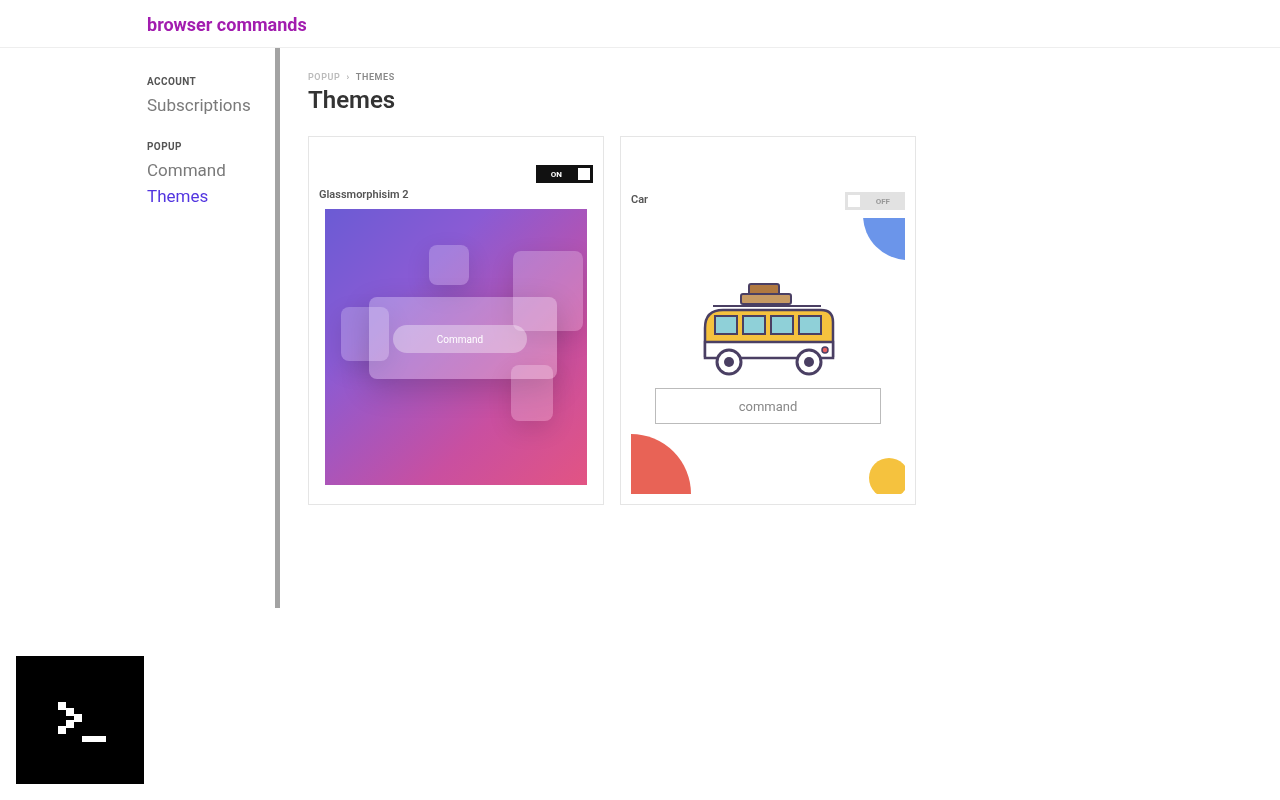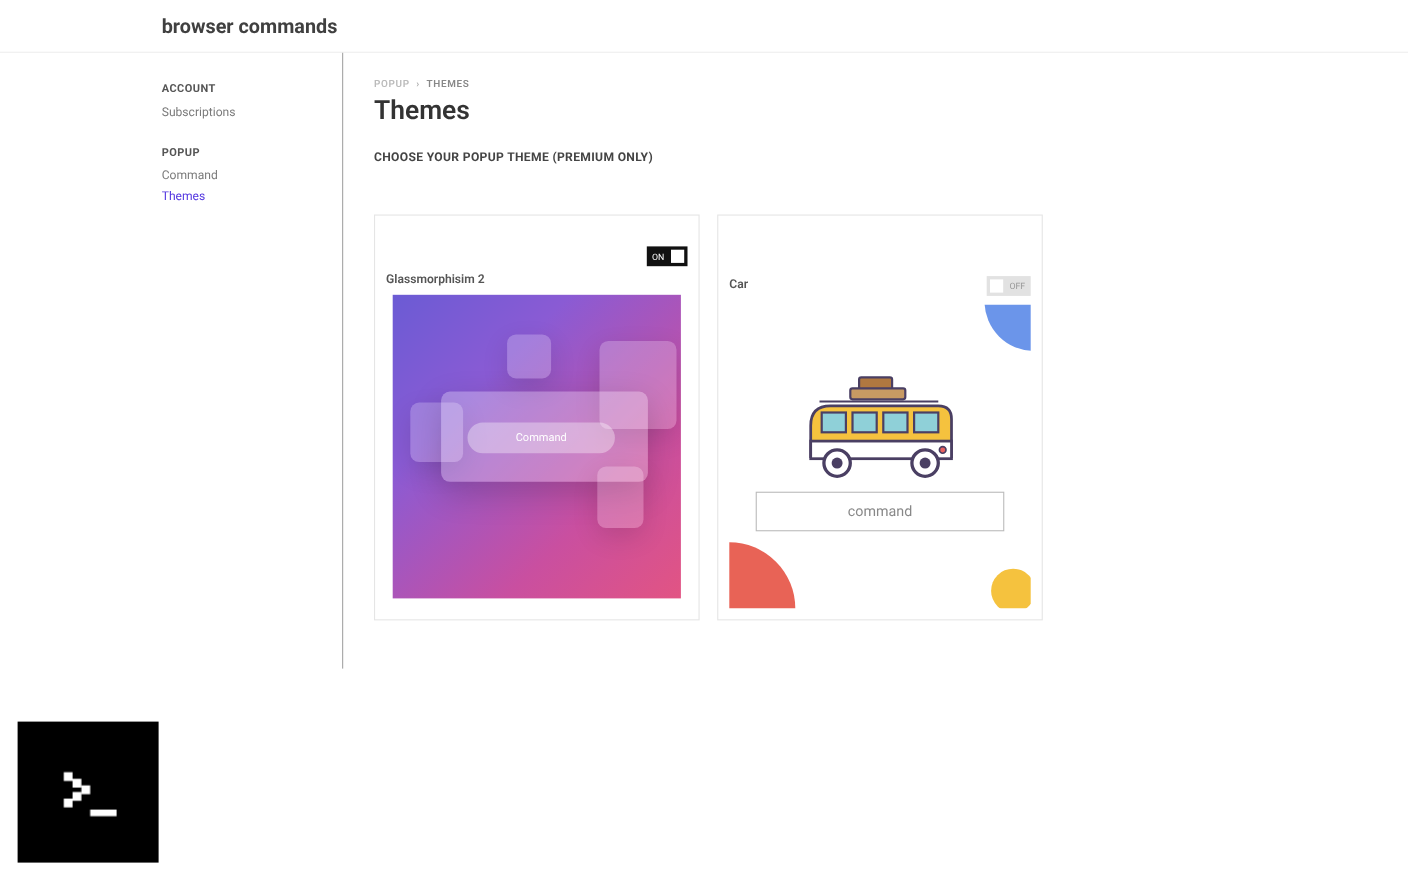--- a/index.html
+++ b/index.html
@@ -1,39 +1,39 @@
 <!DOCTYPE html>
 <html><head>
 <meta charset="utf-8">
 <style>
 * { margin:0; padding:0; box-sizing:border-box; font-family: -apple-system, BlinkMacSystemFont, "Segoe UI", Roboto, Helvetica, Arial, sans-serif; }
 body { background:#fff; color:#333; }
 .header { border-bottom:1px solid #eee; padding:14px 0 12px 0; }
 .header-inner { max-width:1280px; margin:0 auto; padding-left:147px; }
-.brand { color:#404040; font-weight:700; font-size:18px; }
+.brand { color:#a21caf; font-weight:700; font-size:18px; }
 .layout { display:flex; }
-.sidebar { width:312px; border-right:1px solid #a3a3a3; min-height:560px; padding:28px 0 0 147px; }
+.sidebar { width:280px; border-right:5px solid #a3a3a3; min-height:560px; padding:28px 0 0 147px; }
 .side-section-title { font-size:10px; letter-spacing:0.4px; font-weight:700; color:#555; text-transform:uppercase; margin-bottom:8px; }
-.side-link { display:block; font-size:11px; color:#7a7a7a; margin-bottom:6px; cursor:pointer; }
+.side-link { display:block; font-size:17px; color:#7a7a7a; margin-bottom:6px; cursor:pointer; }
 .side-link.active { color:#5235e0; }
 .side-group { margin-bottom:26px; }
 .main { flex:1; padding:24px 28px 40px 28px; }
 .breadcrumb { font-size:9px; color:#aaa; letter-spacing:0.6px; text-transform:uppercase; font-weight:600; display:flex; gap:6px; align-items:center; }
 .breadcrumb .crumb1 { color:#bbb; }
 .breadcrumb .current { color:#888; }
 h1 { font-size:24px; font-weight:600; color:#333; margin-top:4px; margin-bottom:22px; }
 .subheading { font-size:11px; font-weight:700; color:#444; letter-spacing:0.3px; margin-bottom:46px; }
 .cards { display:flex; gap:16px; }
 .card { width:296px; border:1px solid #e5e5e5; background:#fff; padding:10px; }
 .card-head { display:flex; justify-content:space-between; align-items:center; margin-bottom:8px; }
 .card-title { font-size:11px; color:#555; font-weight:600;margin-top:41px; }
 .toggle { display:inline-flex; align-items:center; cursor:pointer; border:1px solid transparent; }
 .toggle.on { background:#111; }
 .toggle.off { background:#e2e2e2;margin-top:45px; }
-.toggle .txt { font-size:8px; font-weight:400; padding:3px 4px; color:#fff; }
+.toggle .txt { font-size:8px; font-weight:700; padding:3px 14px; color:#fff; }
 .toggle.off .txt { color:#999; }
 .toggle .knob { width:12px; height:12px; background:#fff; margin:2px; }
 .toggle.off .knob { background:#fff; }
 .preview { background:#fff; height:276px; position:relative; overflow:hidden; }
 
 .p-glass { background:linear-gradient(135deg,#6b5bd4 0%, #8a5bd4 30%, #c94fa0 70%, #e25483 100%); margin:0 6px 6px 6px; height:276px; }
 .glass-box { position:absolute; background:rgba(255,255,255,0.22); border-radius:8px; box-shadow:0 8px 24px rgba(0,0,0,0.12); }
 .gb1 { left:104px; top:36px; width:40px; height:40px; }
 .gb2 { left:188px; top:42px; width:70px; height:80px; }
 .gb3 { left:16px; top:98px; width:48px; height:54px; }
@@ -73,21 +73,20 @@
     </div>
   </aside>
 
   <main class="main">
     <div class="breadcrumb">
       <span class="crumb1">POPUP</span>
       <span>›</span>
       <span class="current">THEMES</span>
     </div>
     <h1>Themes</h1>
-    <div class="subheading">CHOOSE YOUR POPUP THEME (PREMIUM ONLY)</div>
 
     <div class="cards">
 
       <div class="card">
         <div class="card-head">
           <div class="card-title">Glassmorphisim 2</div>
           <div class="toggle on">
             <span class="txt">ON</span>
             <span class="knob"></span>
           </div>

